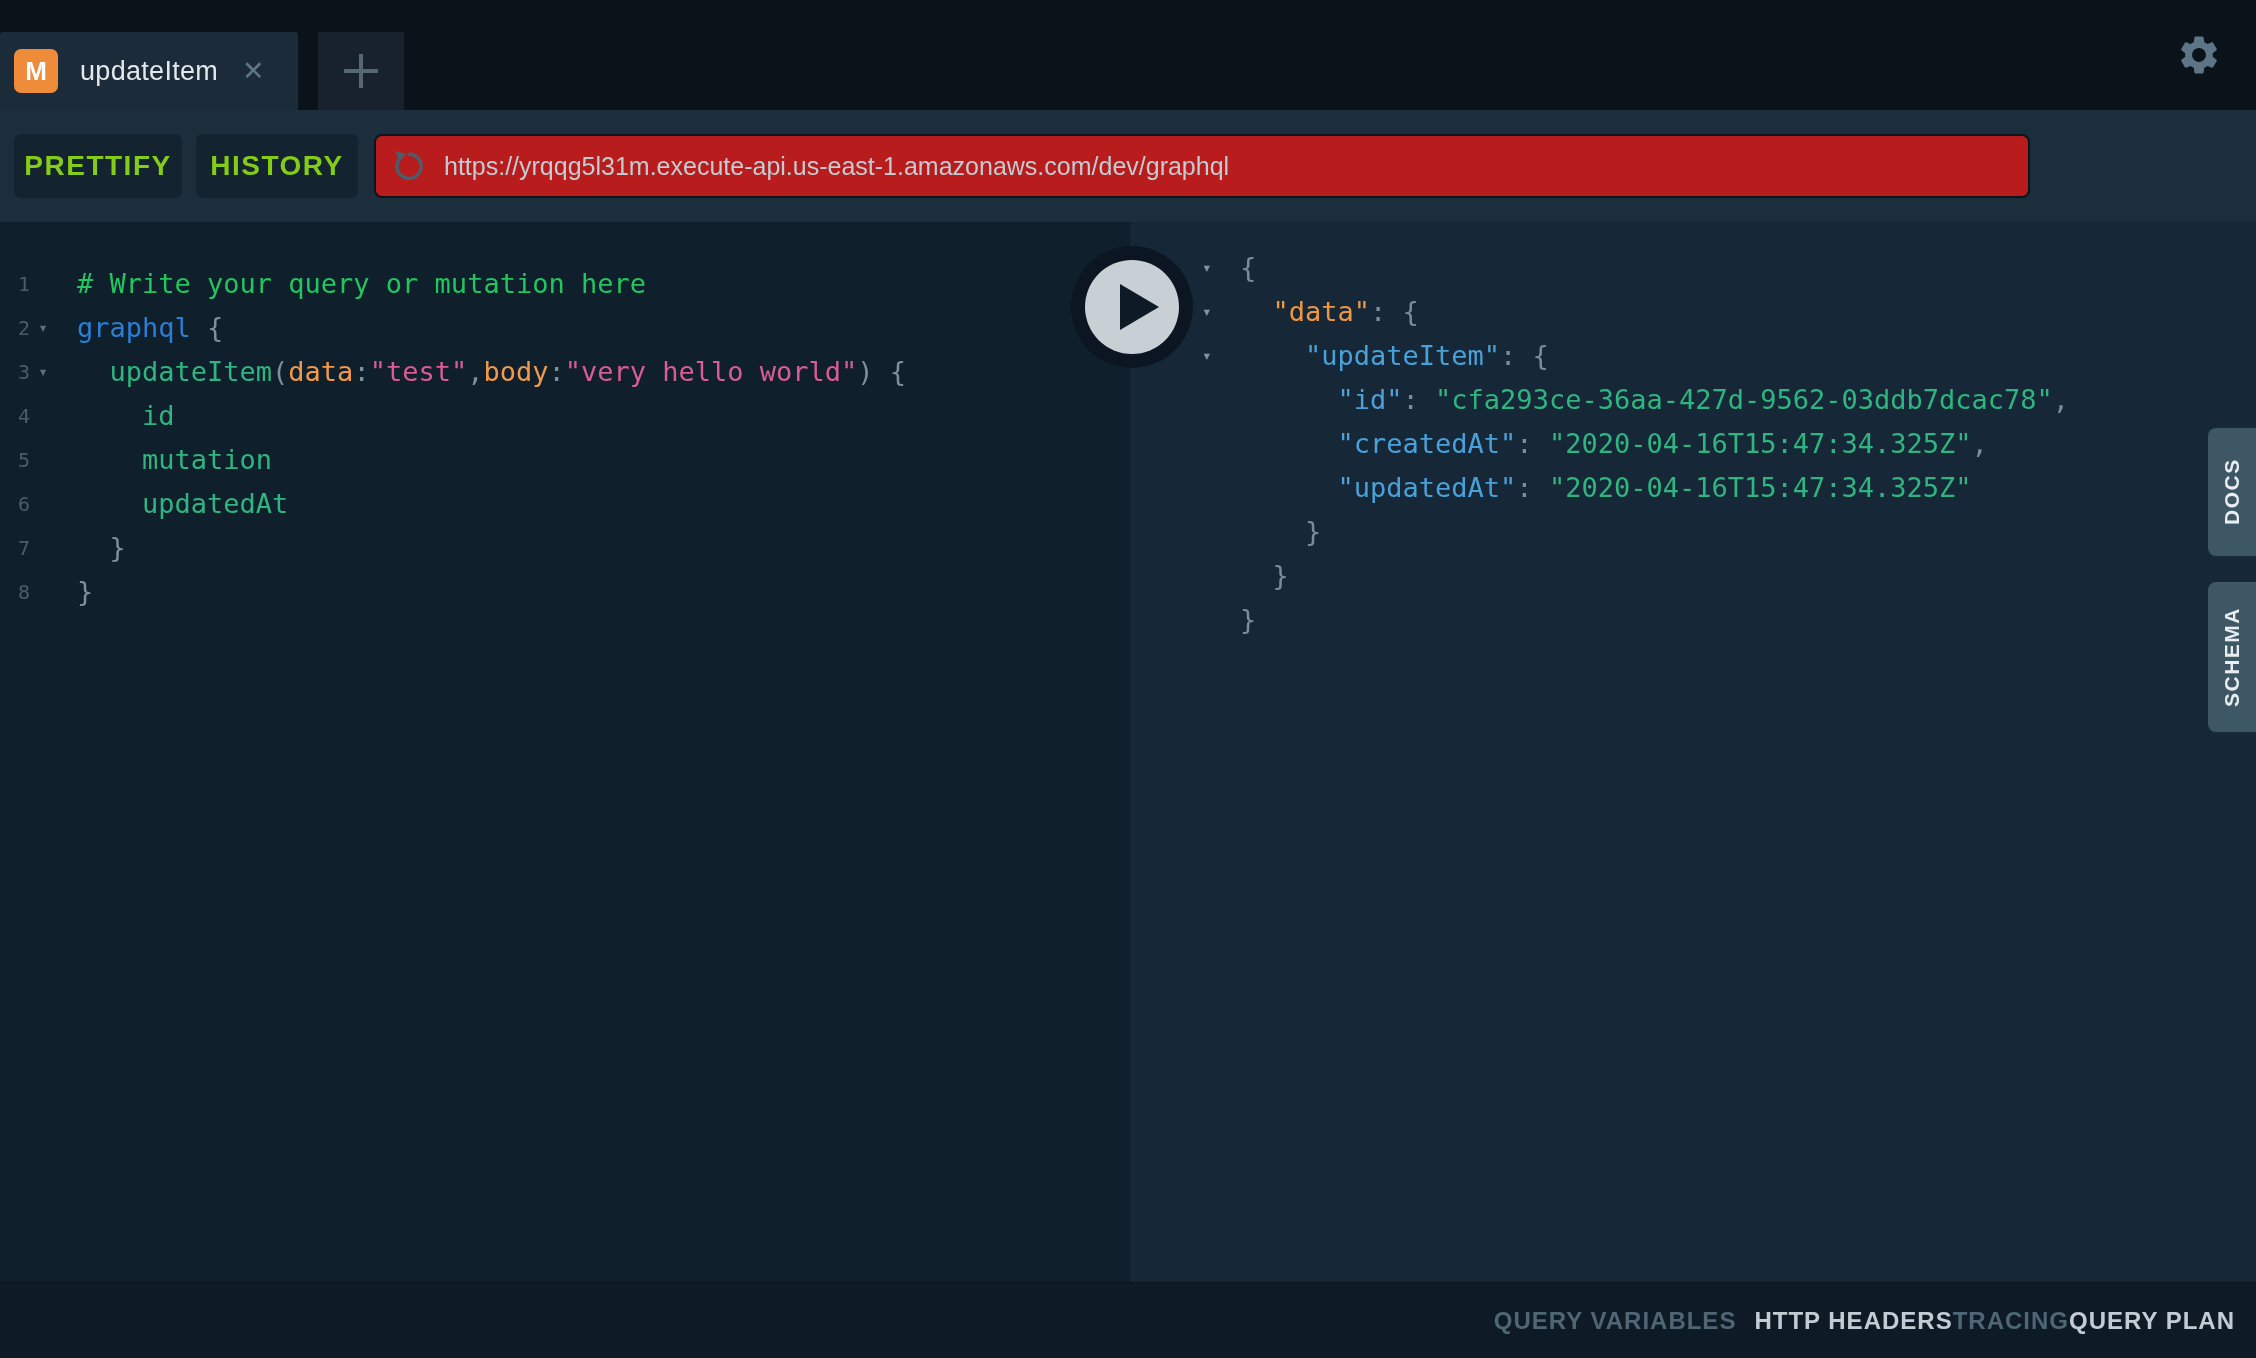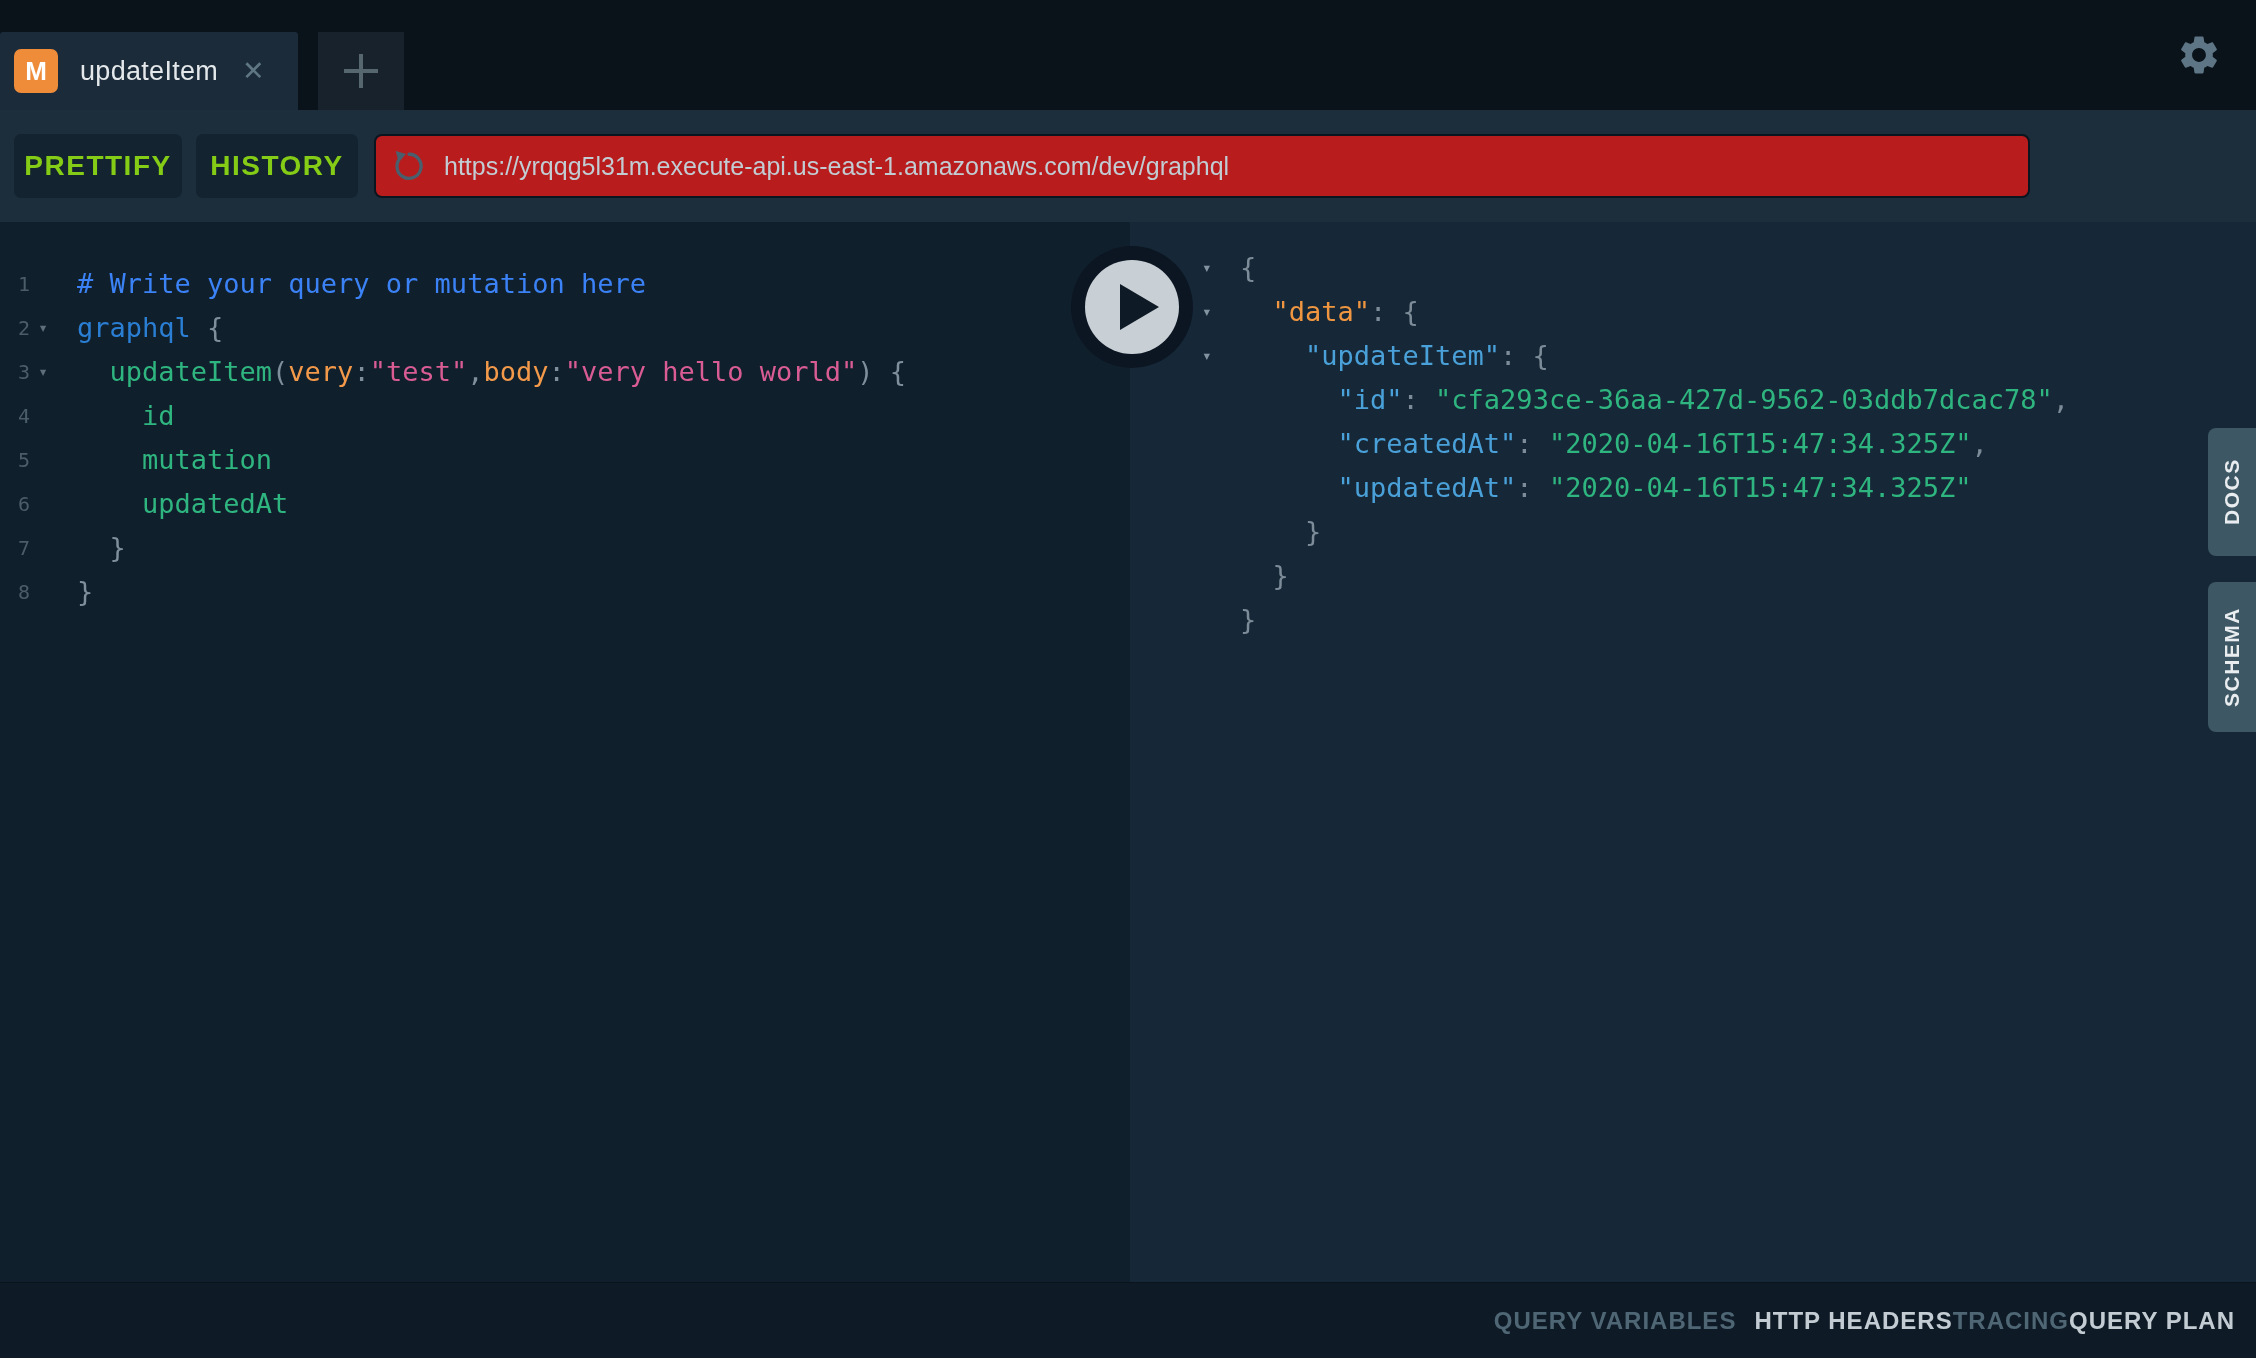--- a/index.html
+++ b/index.html
@@ -45,21 +45,21 @@
       font-family:"DejaVu Sans Mono","Liberation Mono",monospace;flex:none;}
   .fold{width:26px;text-align:center;color:#5e6e7a;font-size:16px;flex:none;}
   .ecode{white-space:pre;margin-left:21px;}
 
   #response-code{position:absolute;left:0;top:24px;right:0;}
   .rrow{display:flex;height:44px;line-height:44px;padding-left:72px;}
   .rfold{width:38px;color:#8493a0;font-size:16px;flex:none;}
   .rcode{white-space:pre;}
 
   
-  .c{color:#3b82f6;margin-top:46px;} .k{color:#2a7ed3;} .f{color:#2fb57f;} .a{color:#f2994a;}
+  .c{color:#22c55e;margin-top:46px;} .k{color:#2a7ed3;} .f{color:#2fb57f;} .a{color:#f2994a;}
   .s{color:#d95c94;} .p{color:#7f8f9b;}
   .jp{color:#7d8c98;} .jk{color:#4aa1d9;} .jok{color:#f09540;} .js{color:#2fb57f;}
 
   
   .play{position:absolute;left:1070px;top:245px;width:124px;height:124px;cursor:pointer;z-index:5;}
 
   
   .side-tab{position:absolute;left:2208px;width:48px;background:#3d5765;
        border-radius:0 8px 8px 0;color:#e9edef;font-size:21px;font-weight:700;letter-spacing:1.5px;
        writing-mode:vertical-rl;transform:rotate(180deg);
@@ -121,21 +121,21 @@
           <span class="ecode"><span class="c"># Write your query or mutation here</span></span>
         </div>
         <div class="erow">
           <span class="ln">2</span>
           <span class="fold">▾</span>
           <span class="ecode"><span class="k">graphql</span><span class="p"> {</span></span>
         </div>
         <div class="erow">
           <span class="ln">3</span>
           <span class="fold">▾</span>
-          <span class="ecode"><span class="p">  </span><span class="f">updateItem</span><span class="p">(</span><span class="a">very</span><span class="p">:</span><span class="s">"test"</span><span class="p">,</span><span class="a">body</span><span class="p">:</span><span class="s">"very hello world"</span><span class="p">) {</span></span>
+          <span class="ecode"><span class="p">  </span><span class="f">updateItem</span><span class="p">(</span><span class="a">data</span><span class="p">:</span><span class="s">"test"</span><span class="p">,</span><span class="a">body</span><span class="p">:</span><span class="s">"very hello world"</span><span class="p">) {</span></span>
         </div>
         <div class="erow">
           <span class="ln">4</span>
           <span class="fold"></span>
           <span class="ecode"><span class="p">    </span><span class="f">id</span></span>
         </div>
         <div class="erow">
           <span class="ln">5</span>
           <span class="fold"></span>
           <span class="ecode"><span class="p">    </span><span class="f">mutation</span></span>

